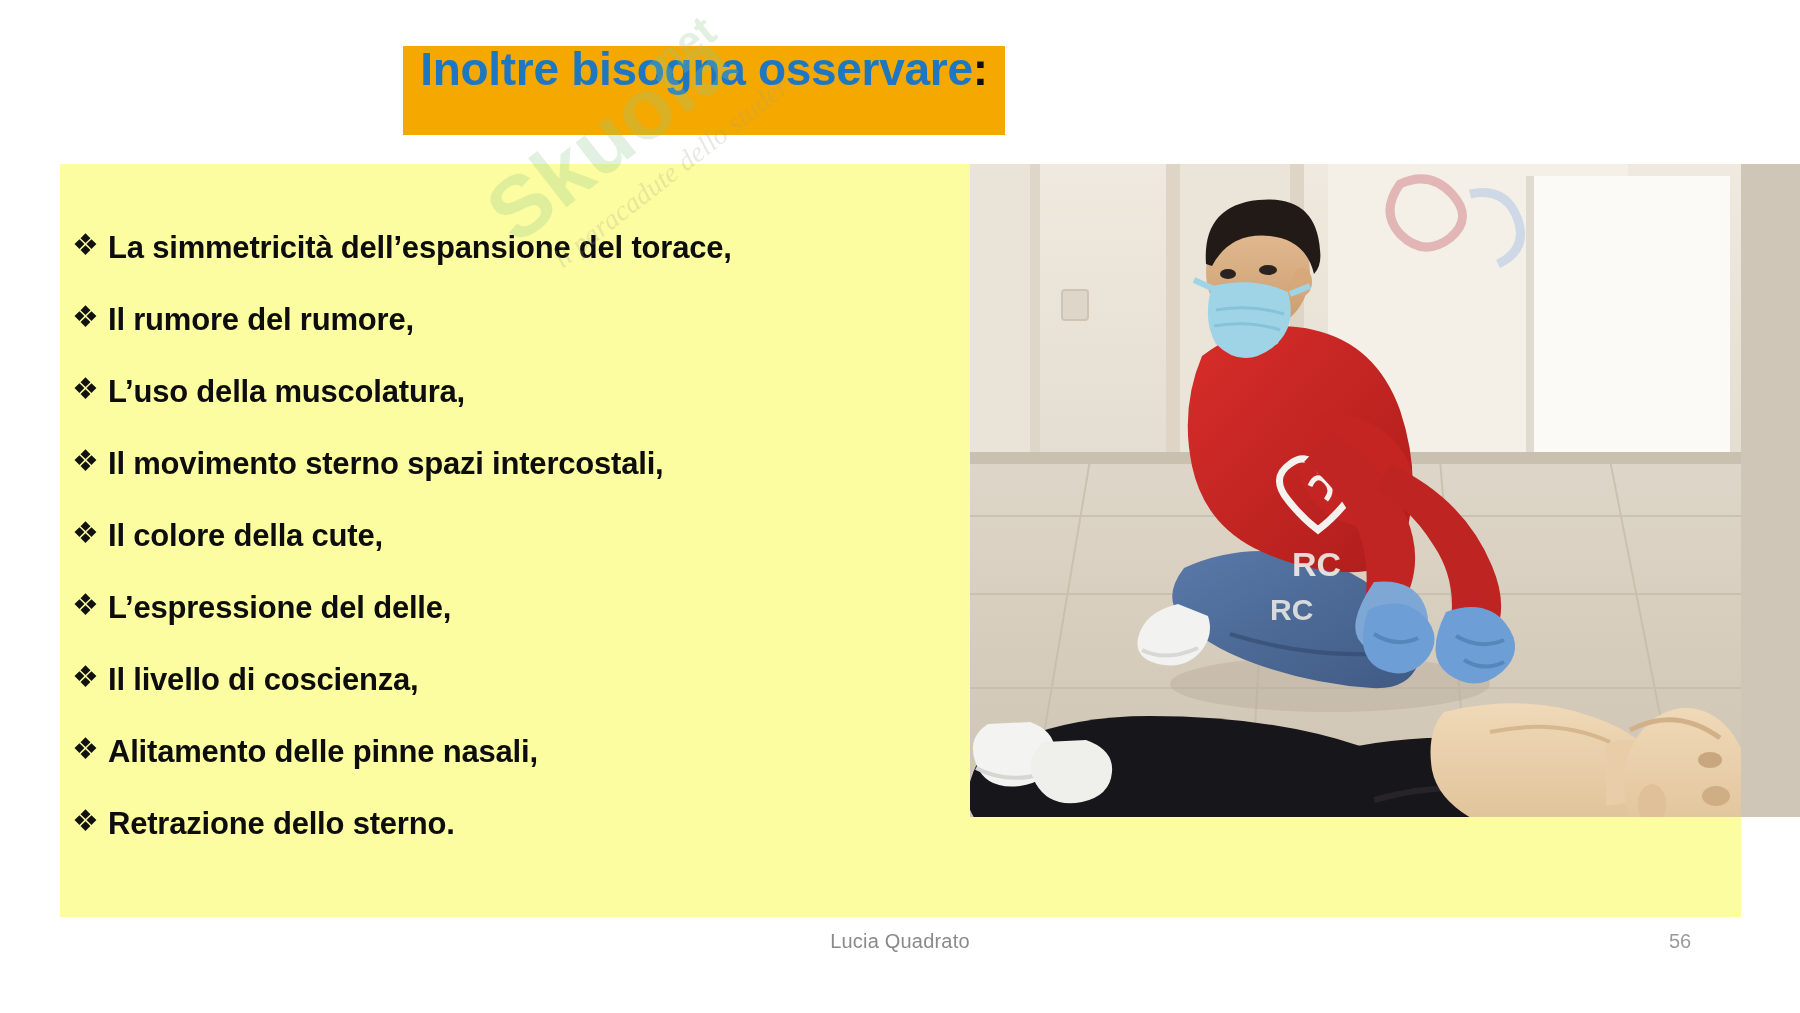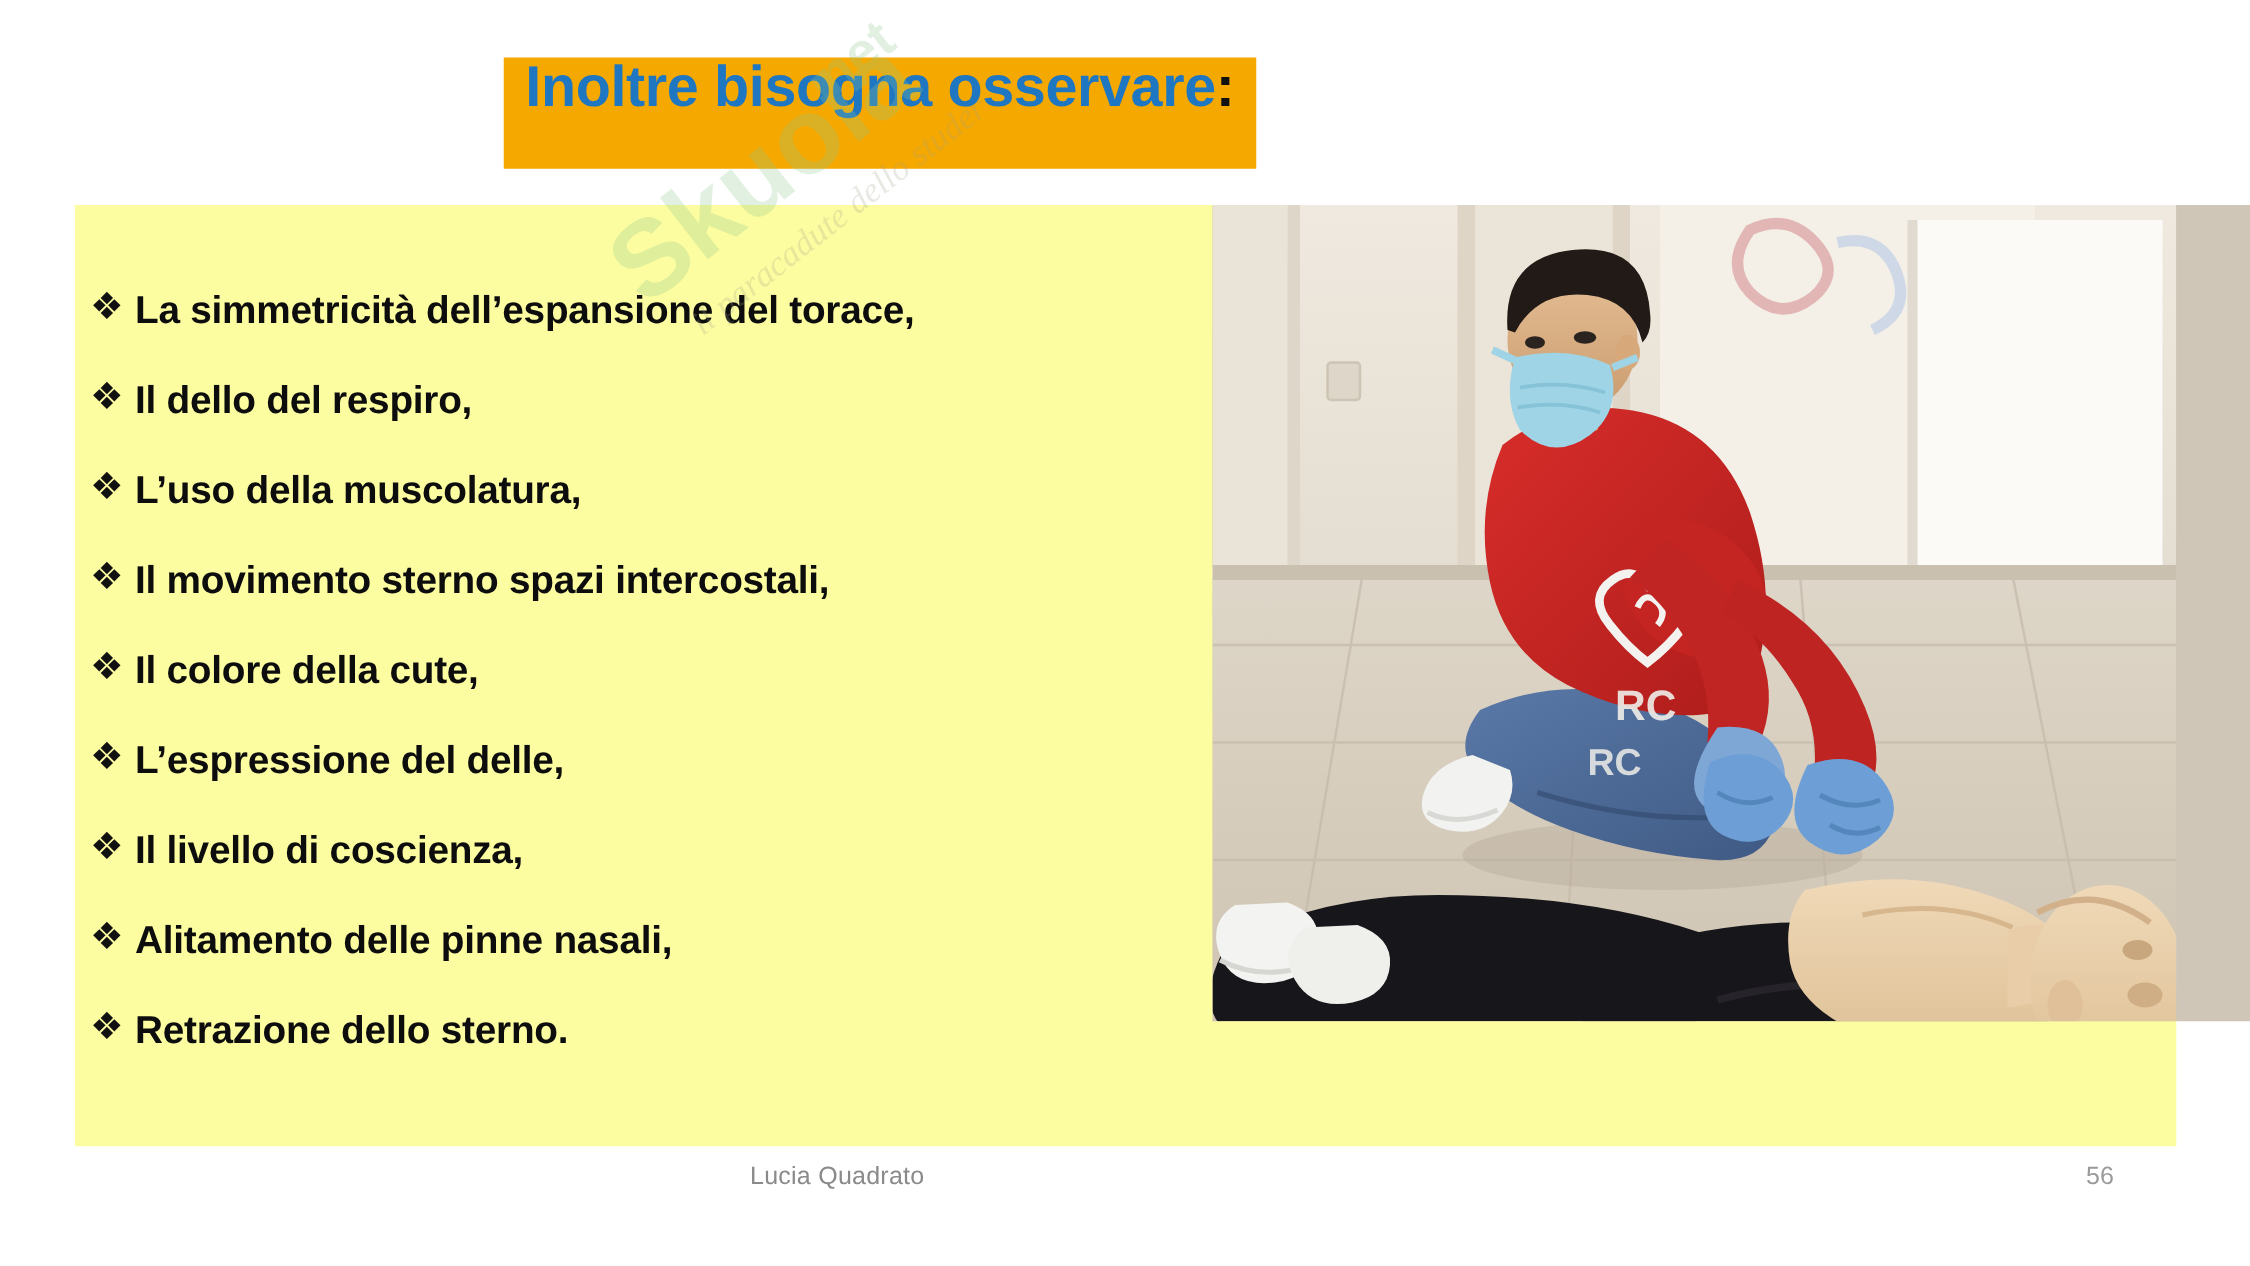--- a/index.html
+++ b/index.html
@@ -107,21 +107,21 @@
     background: #cfc6b8;
   }
   #photo svg { display: block; width: 771px; height: 653px; }
 
   
   #footer-author {
     position: absolute;
     left: 600px;
     top: 930px;
     width: 600px;
-    text-align: left;
+    text-align: center;
     font-size: 20px;
     color: #8a8a8a;
     letter-spacing: 0.2px;
   }
   #footer-pagenum {
     position: absolute;
     left: 1620px;
     top: 930px;
     width: 120px;
     text-align: center;
@@ -154,21 +154,21 @@
 
   <div id="bullet-list">
 
     <div class="bullet-row">
       <span class="bullet-mark">❖</span>
       <span class="bullet-label">La simmetricità dell’espansione del torace,</span>
     </div>
 
     <div class="bullet-row">
       <span class="bullet-mark">❖</span>
-      <span class="bullet-label">Il dello del respiro,</span>
+      <span class="bullet-label">Il rumore del rumore,</span>
     </div>
 
     <div class="bullet-row">
       <span class="bullet-mark">❖</span>
       <span class="bullet-label">L’uso della muscolatura,</span>
     </div>
 
     <div class="bullet-row">
       <span class="bullet-mark">❖</span>
       <span class="bullet-label">Il movimento sterno spazi intercostali,</span>

